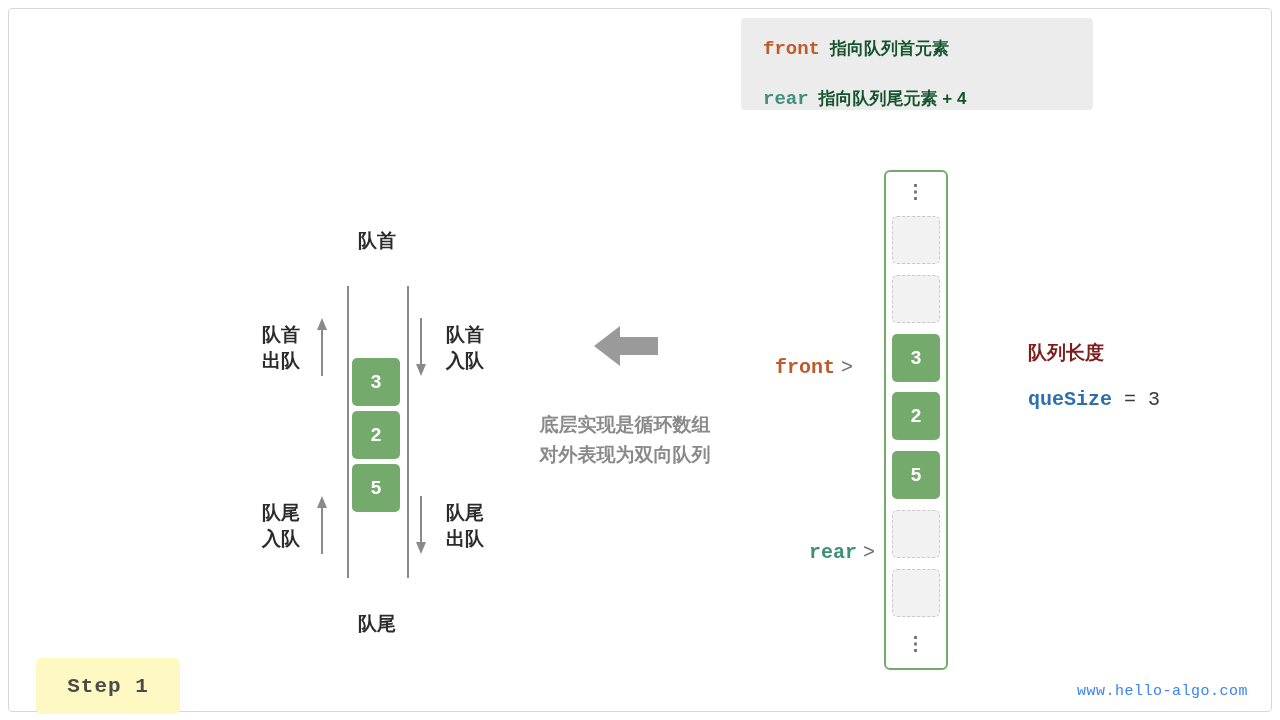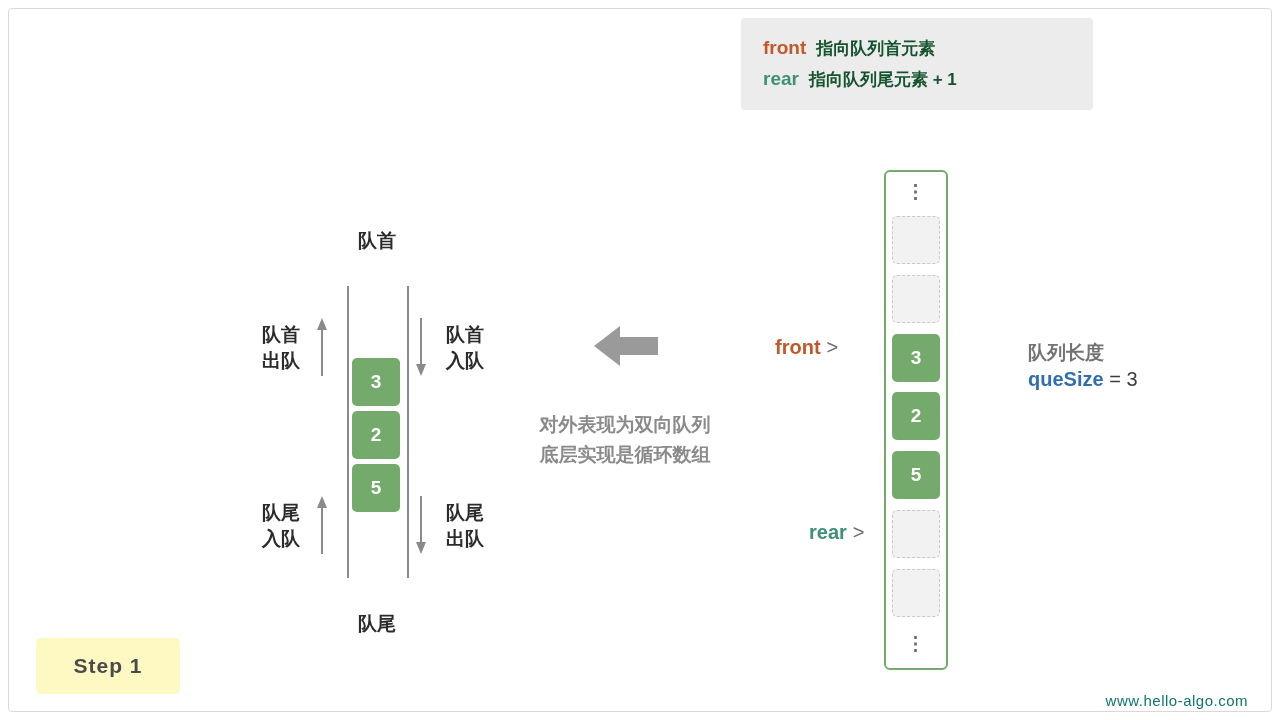--- a/index.html
+++ b/index.html
@@ -8,21 +8,21 @@
     background:#ffffff;
     font-family:"Liberation Sans", sans-serif;
     overflow:hidden;
   }
   #stage{position:relative;width:1280px;height:720px;}
   .frame{
     position:absolute;left:8px;top:8px;width:1264px;height:704px;
     border:1px solid #d8d8d8;border-radius:4px;background:#fff;
     box-sizing:border-box;
   }
-  .mono{font-family:Liberation Sans, sans-serif;}
+  .mono{font-family:Liberation Mono, monospace;margin-top:20px;}
 
   
   .legend{
     position:absolute;left:741px;top:18px;width:352px;height:92px;
     background:#ececec;border-radius:4px;
     display:flex;flex-direction:column;justify-content:center;
     padding-left:22px;box-sizing:border-box;
   }
   .legend .row{display:flex;align-items:baseline;margin:4px 0;}
   .legend .kw{font-weight:bold;font-size:19px;}
@@ -89,54 +89,54 @@
     color:#6d6d6d;font-size:19px;font-weight:bold;letter-spacing:1px;
   }
   .ptr{
     position:absolute;font-size:20px;font-weight:bold;
   }
   .ptr.front{color:#c0592b;left:775px;top:336px;}
   .ptr.rear{color:#3f8f79;left:809px;top:521px;}
   .ptr .caret{color:#6d6d6d;font-weight:normal;margin-left:6px;}
 
   .sizelabel{
-    position:absolute;left:1028px;top:340px;font-size:19px;font-weight:bold;color:#737373;
+    position:absolute;left:1028px;top:340px;font-size:19px;font-weight:bold;color:#7f1d1d;
   }
   .sizeval{
     position:absolute;left:1028px;top:368px;font-size:20px;font-weight:bold;
   }
   .sizeval .quesize{color:#2f6fae;}
   .sizeval .op{color:#3c3c3c;font-weight:normal;}
 
   
   .step{
     position:absolute;left:36px;top:638px;width:144px;height:56px;
     background:#fef9c3;border-radius:5px;
     display:flex;align-items:center;justify-content:center;
     font-size:21px;font-weight:bold;color:#4a4a4a;letter-spacing:1px;
   }
   .wm{
-    position:absolute;right:32px;bottom:11px;
-    font-size:15px;color:#0f766e;letter-spacing:.5px;
+    position:absolute;right:32px;bottom:20px;
+    font-size:15px;color:#3b82f6;letter-spacing:.5px;
   }
 </style>
 </head>
 <body>
 
 <div id="stage">
   <div class="frame"></div>
 
   <div class="legend">
     <div class="row">
       <span class="kw front mono">front</span>
       <span class="txt">指向队列首元素</span>
     </div>
     <div class="row">
       <span class="kw rear mono">rear</span>
-      <span class="txt">指向队列尾元素 + 1</span>
+      <span class="txt">指向队列尾元素 + 4</span>
     </div>
   </div>
 
 
   <div class="title-top">队首</div>
   <div class="title-bottom">队尾</div>
   <div class="vline l"></div>
   <div class="vline r"></div>
 
   <div class="cell filled" style="left:352px;top:358px;">3</div>
@@ -165,22 +165,22 @@
   </svg>
 
   <div class="label-right" style="left:446px;top:500px;width:110px;white-space:pre;">队尾
 出队</div>
   <svg class="arrow-v" style="left:414px;top:496px;" viewBox="0 0 14 58">
     <line x1="7" y1="0" x2="7" y2="48" stroke="#8a8a8a" stroke-width="2"></line>
     <polygon points="7,58 2,46 12,46" fill="#8a8a8a"></polygon>
   </svg>
 
   <div class="note">
+    <div>底层实现是循环数组</div>
     <div>对外表现为双向队列</div>
-    <div>底层实现是循环数组</div>
   </div>
 
   <svg class="bigarrow" viewBox="0 0 64 48">
     <polygon points="0,24 26,4 26,15 64,15 64,33 26,33 26,44" fill="#9a9a9a"></polygon>
   </svg>
 
   <div class="arraybox"></div>
   <div class="dots" style="top:180px;">⋮</div>
   <div class="dots" style="top:632px;">⋮</div>
 

